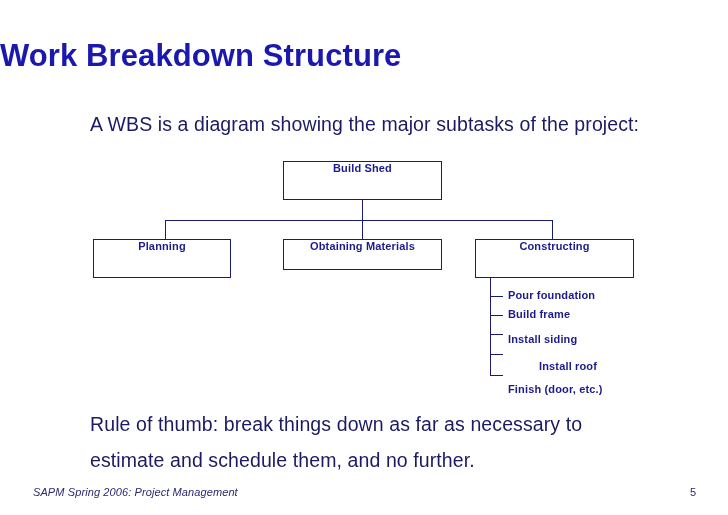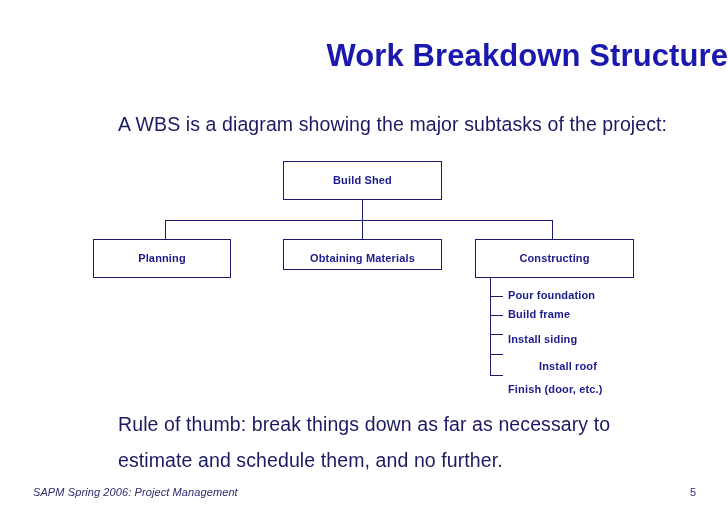--- a/index.html
+++ b/index.html
@@ -22,36 +22,35 @@
     inset: 0;
     background: #ffffff;
   }
 
   
   .slide-title {
     position: absolute;
     left: 0;
     top: 38px;
     width: 728px;
-    text-align: right;
+    text-align: left;
     font-size: 31px;
     font-weight: bold;
     color: #1a18ad;
     letter-spacing: 0.1px;
     white-space: nowrap;
   }
 
   
   .body-text {
     position: absolute;
     color: #1b1b63;
     font-size: 19.5px;
     line-height: 36px;
     letter-spacing: 0.1px;
-    margin-left: 28px;
   }
   .intro-text {
     left: 90px;
     top: 106px;
     width: 560px;
   }
   .rule-text {
     left: 90px;
     top: 406px;
     width: 570px;
@@ -69,21 +68,21 @@
     position: absolute;
     border: 1px solid #1b1b6e;
     background: #ffffff;
     color: #1b1b8c;
     font-size: 11px;
     font-weight: bold;
     display: flex;
     align-items: flex-start;
     justify-content: center;
     box-sizing: border-box;
-    padding-top: 12px;
+    padding-top: 0;
     letter-spacing: 0.15px;
   }
   .box-root       { left: 283px; top: 161px; width: 159px; height: 39px; }
   .box-planning   { left: 93px;  top: 239px; width: 138px; height: 39px; }
   .box-materials  { left: 283px; top: 239px; width: 159px; height: 31px; }
   .box-construct  { left: 475px; top: 239px; width: 159px; height: 39px; }
 
   
   .ln-v {
     position: absolute;

